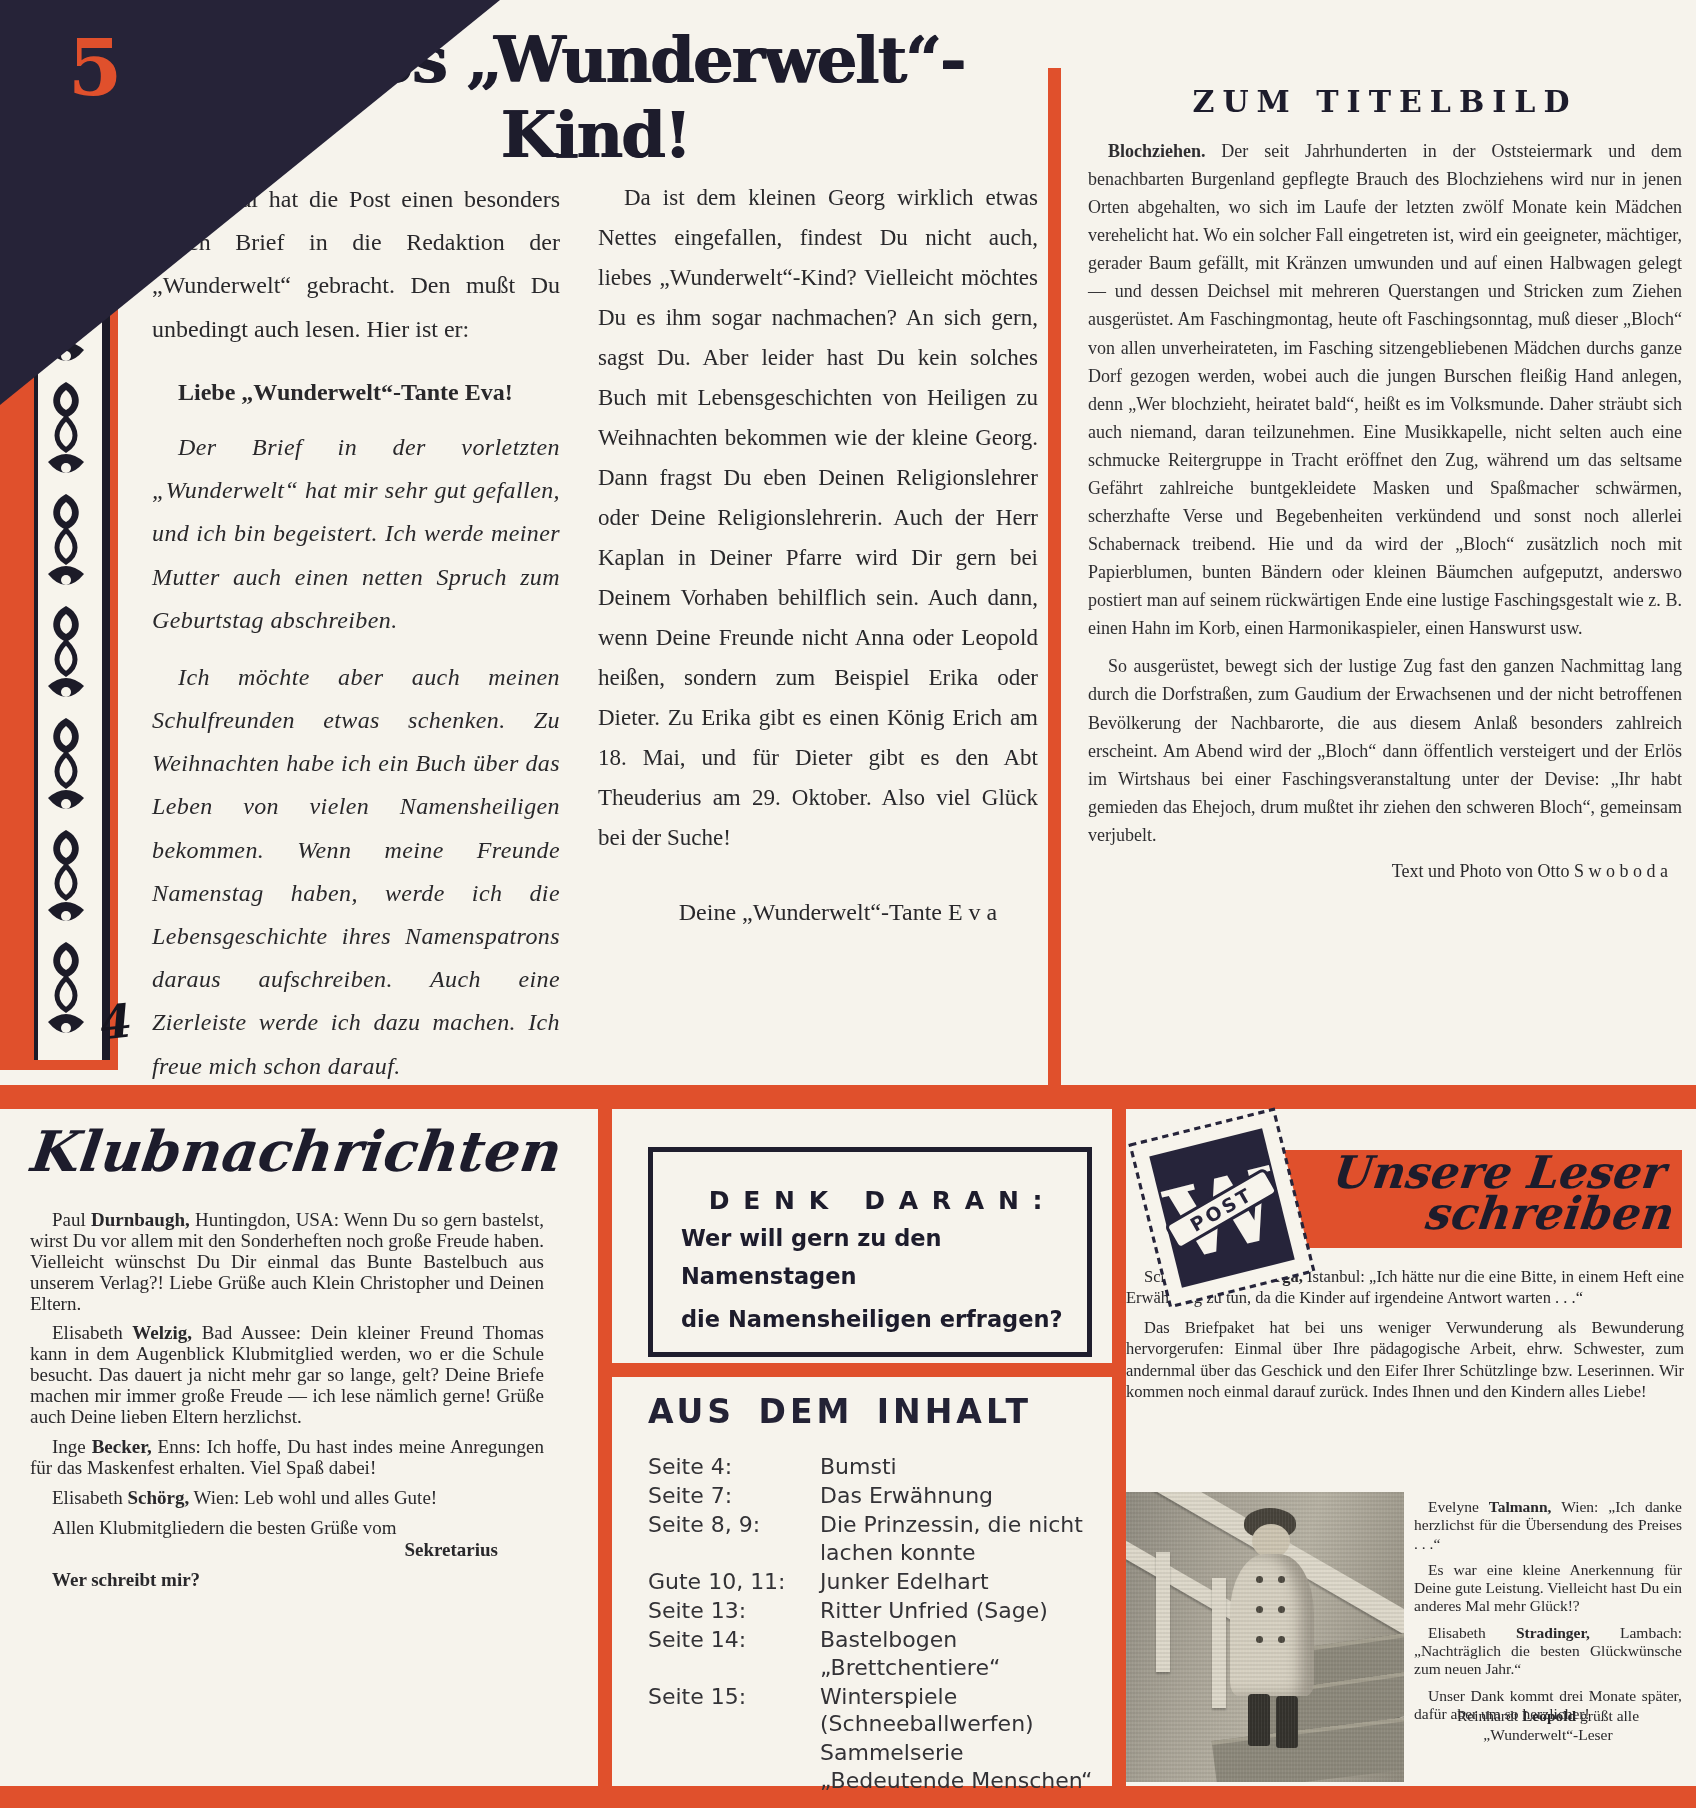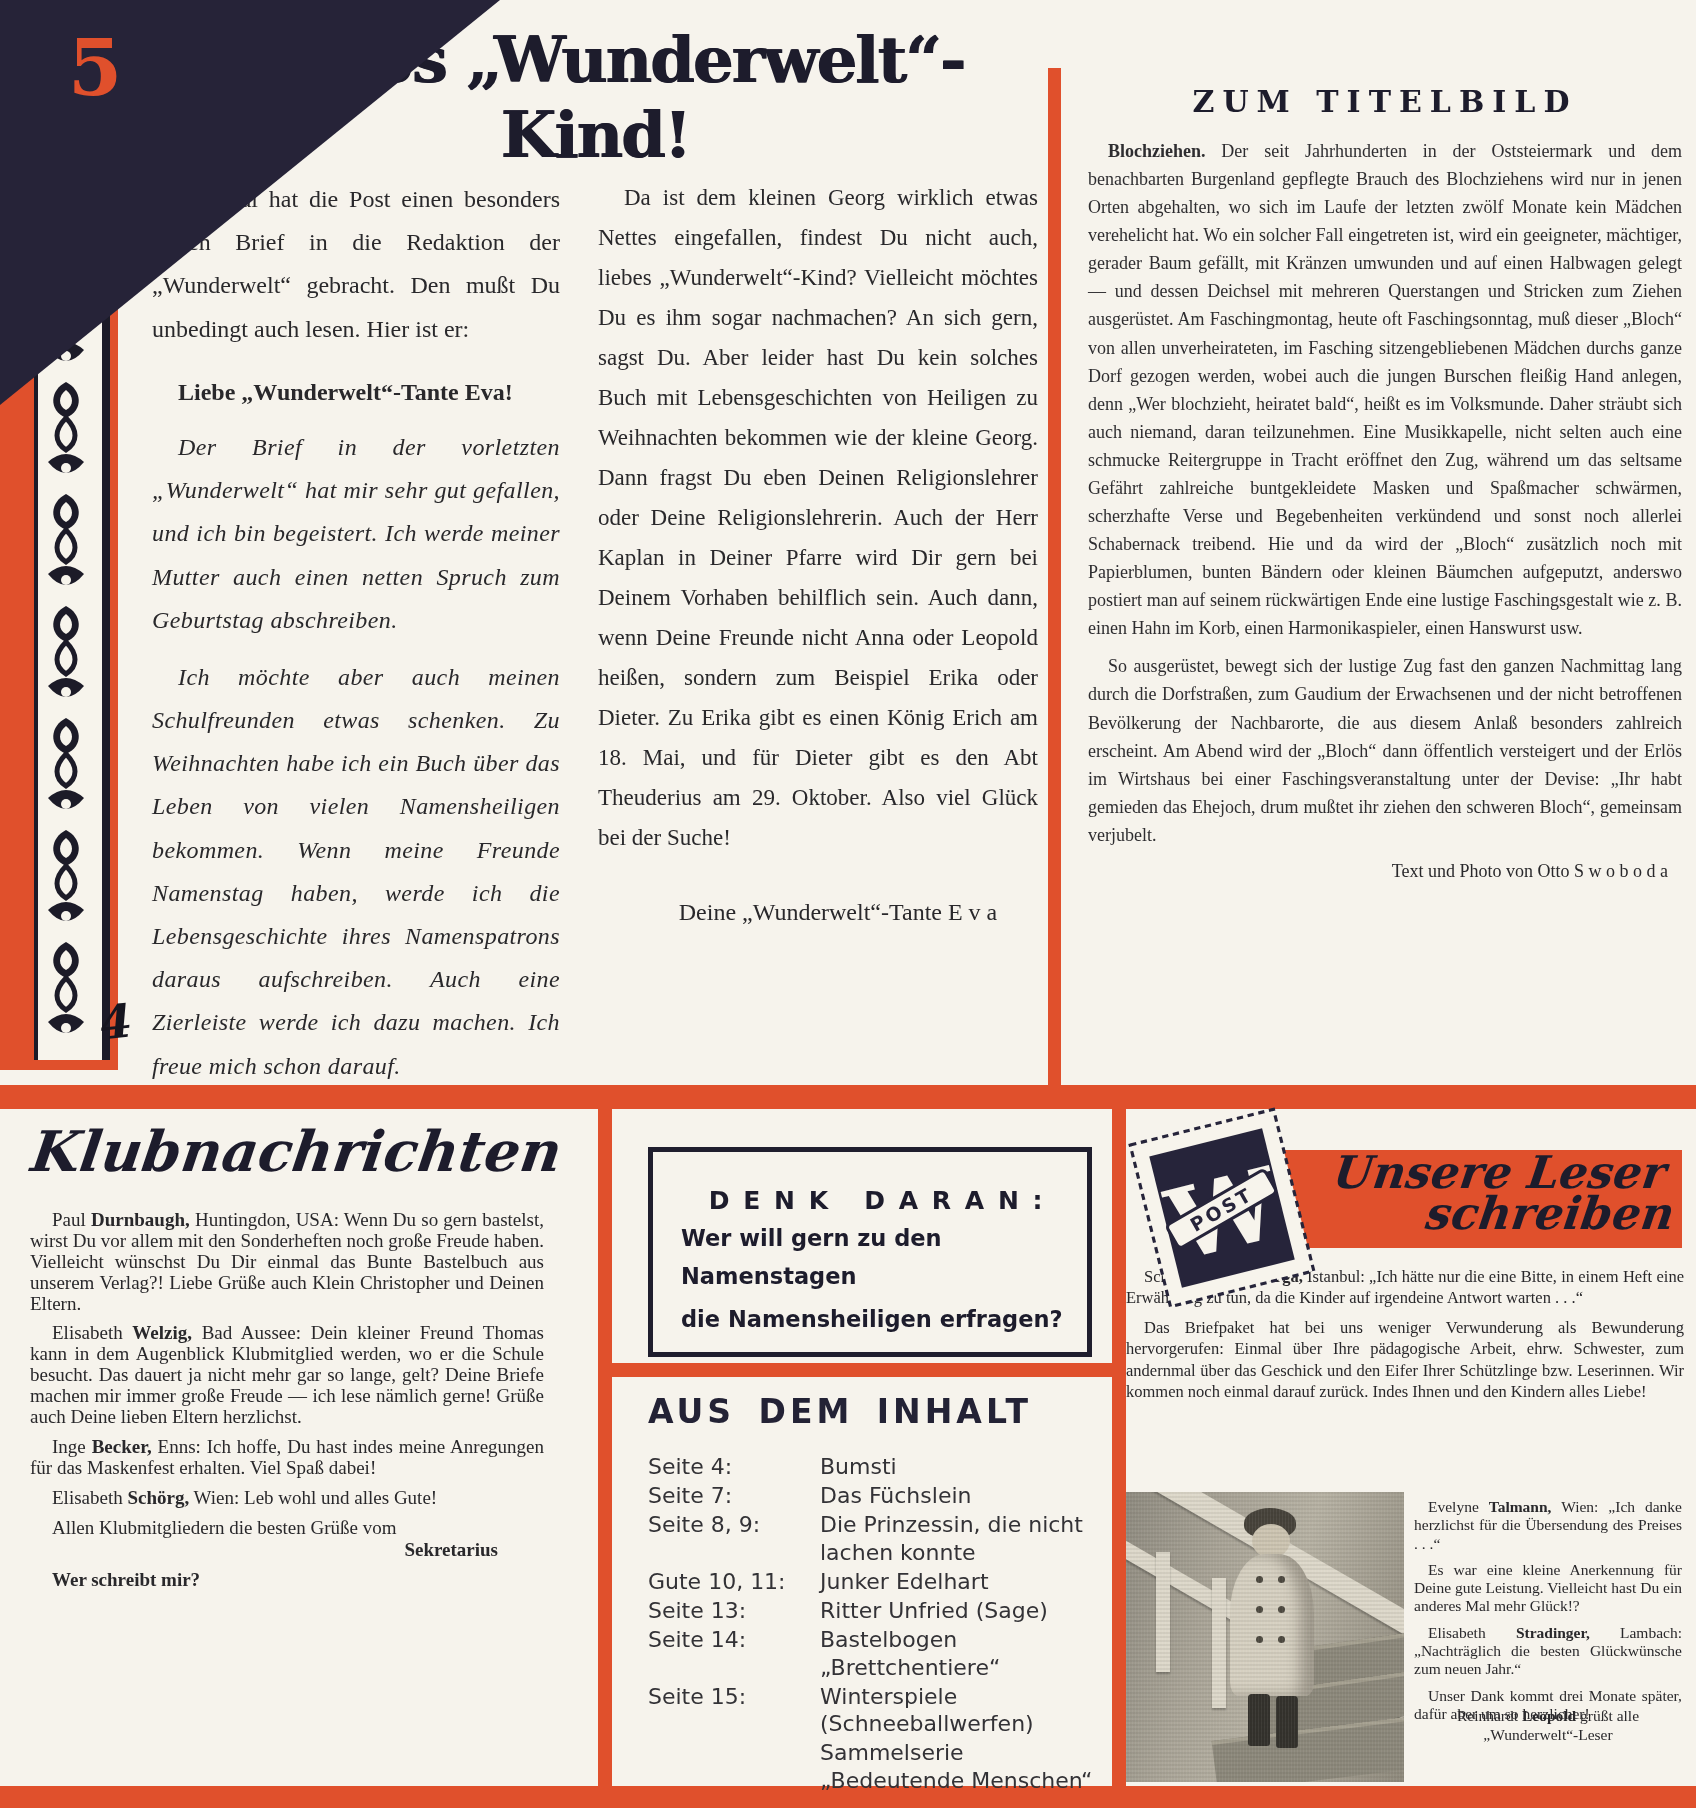--- a/index.html
+++ b/index.html
@@ -207,21 +207,21 @@
     <div>
 
         <div class="toc-row">
           <span class="toc-page">Seite 4:</span>
           <span class="toc-title">Bumsti</span>
         </div>
 
 
         <div class="toc-row">
           <span class="toc-page">Seite 7:</span>
-          <span class="toc-title">Das Füchslein</span>
+          <span class="toc-title">Das Erwähnung</span>
         </div>
 
         <div class="toc-row">
           <span class="toc-page">Seite 8, 9:</span>
           <span class="toc-title">Die Prinzessin, die nicht lachen konnte</span>
         </div>
 
         <div class="toc-row">
           <span class="toc-page">Gute 10, 11:</span>
           <span class="toc-title">Junker Edelhart</span>

